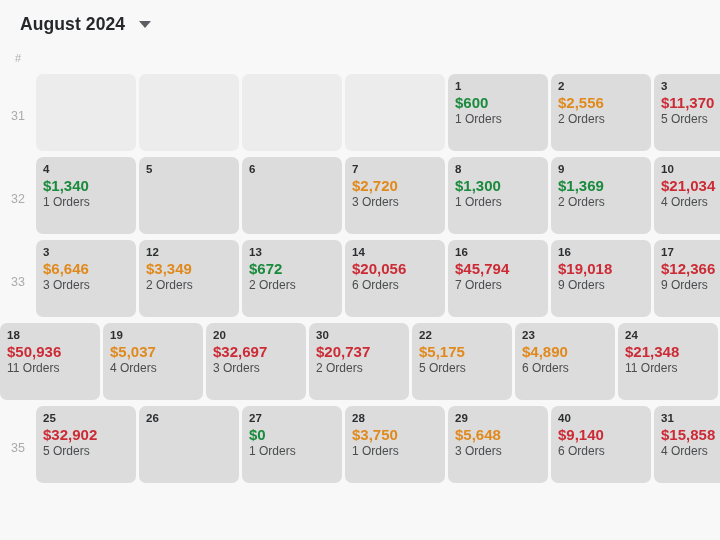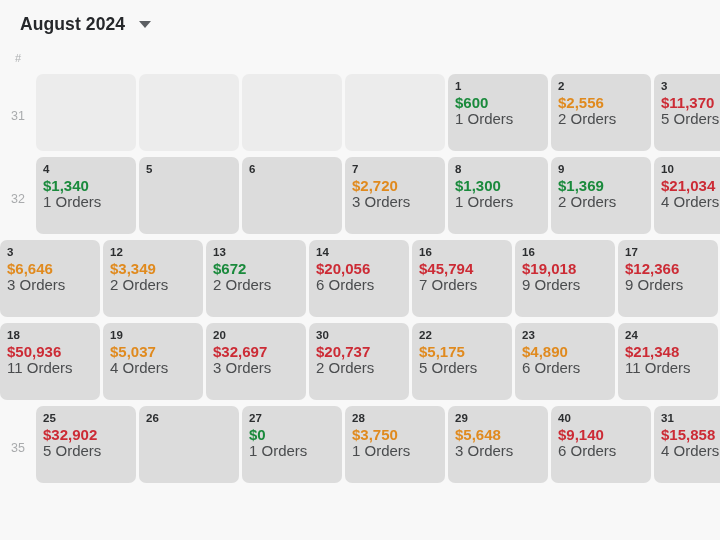--- a/index.html
+++ b/index.html
@@ -127,21 +127,21 @@
     line-height: 14px;
     margin-bottom: 2px;
   }
   .day-amount {
     font-size: 15px;
     font-weight: 700;
     line-height: 16px;
     white-space: nowrap;
   }
   .day-orders {
-    font-size: 15px;
+    font-size: 12px;
     color: #4a4c4e;
     line-height: 16px;
     white-space: nowrap;
   }
 
   .amt-low    { color: #1a8a3c; }
   .amt-mid    { color: #e08a1e; }
   .amt-high   { color: #cc2b35; }
   .amt-none   { color: transparent; }
 </style>
@@ -273,20 +273,21 @@
             <div class="day-cell">
               <div class="day-inner">
                 <div class="day-number">10</div>
                 <div class="day-amount amt-high">$21,034</div>
                 <div class="day-orders">4 Orders</div>
               </div>
             </div>
           </div>
         </div>
         <div class="week-row">
+          <div class="week-num">33</div>
           <div class="day-cells">
             <div class="day-cell">
               <div class="day-inner">
                 <div class="day-number">3</div>
                 <div class="day-amount amt-mid">$6,646</div>
                 <div class="day-orders">3 Orders</div>
               </div>
             </div>
             <div class="day-cell">
               <div class="day-inner">

